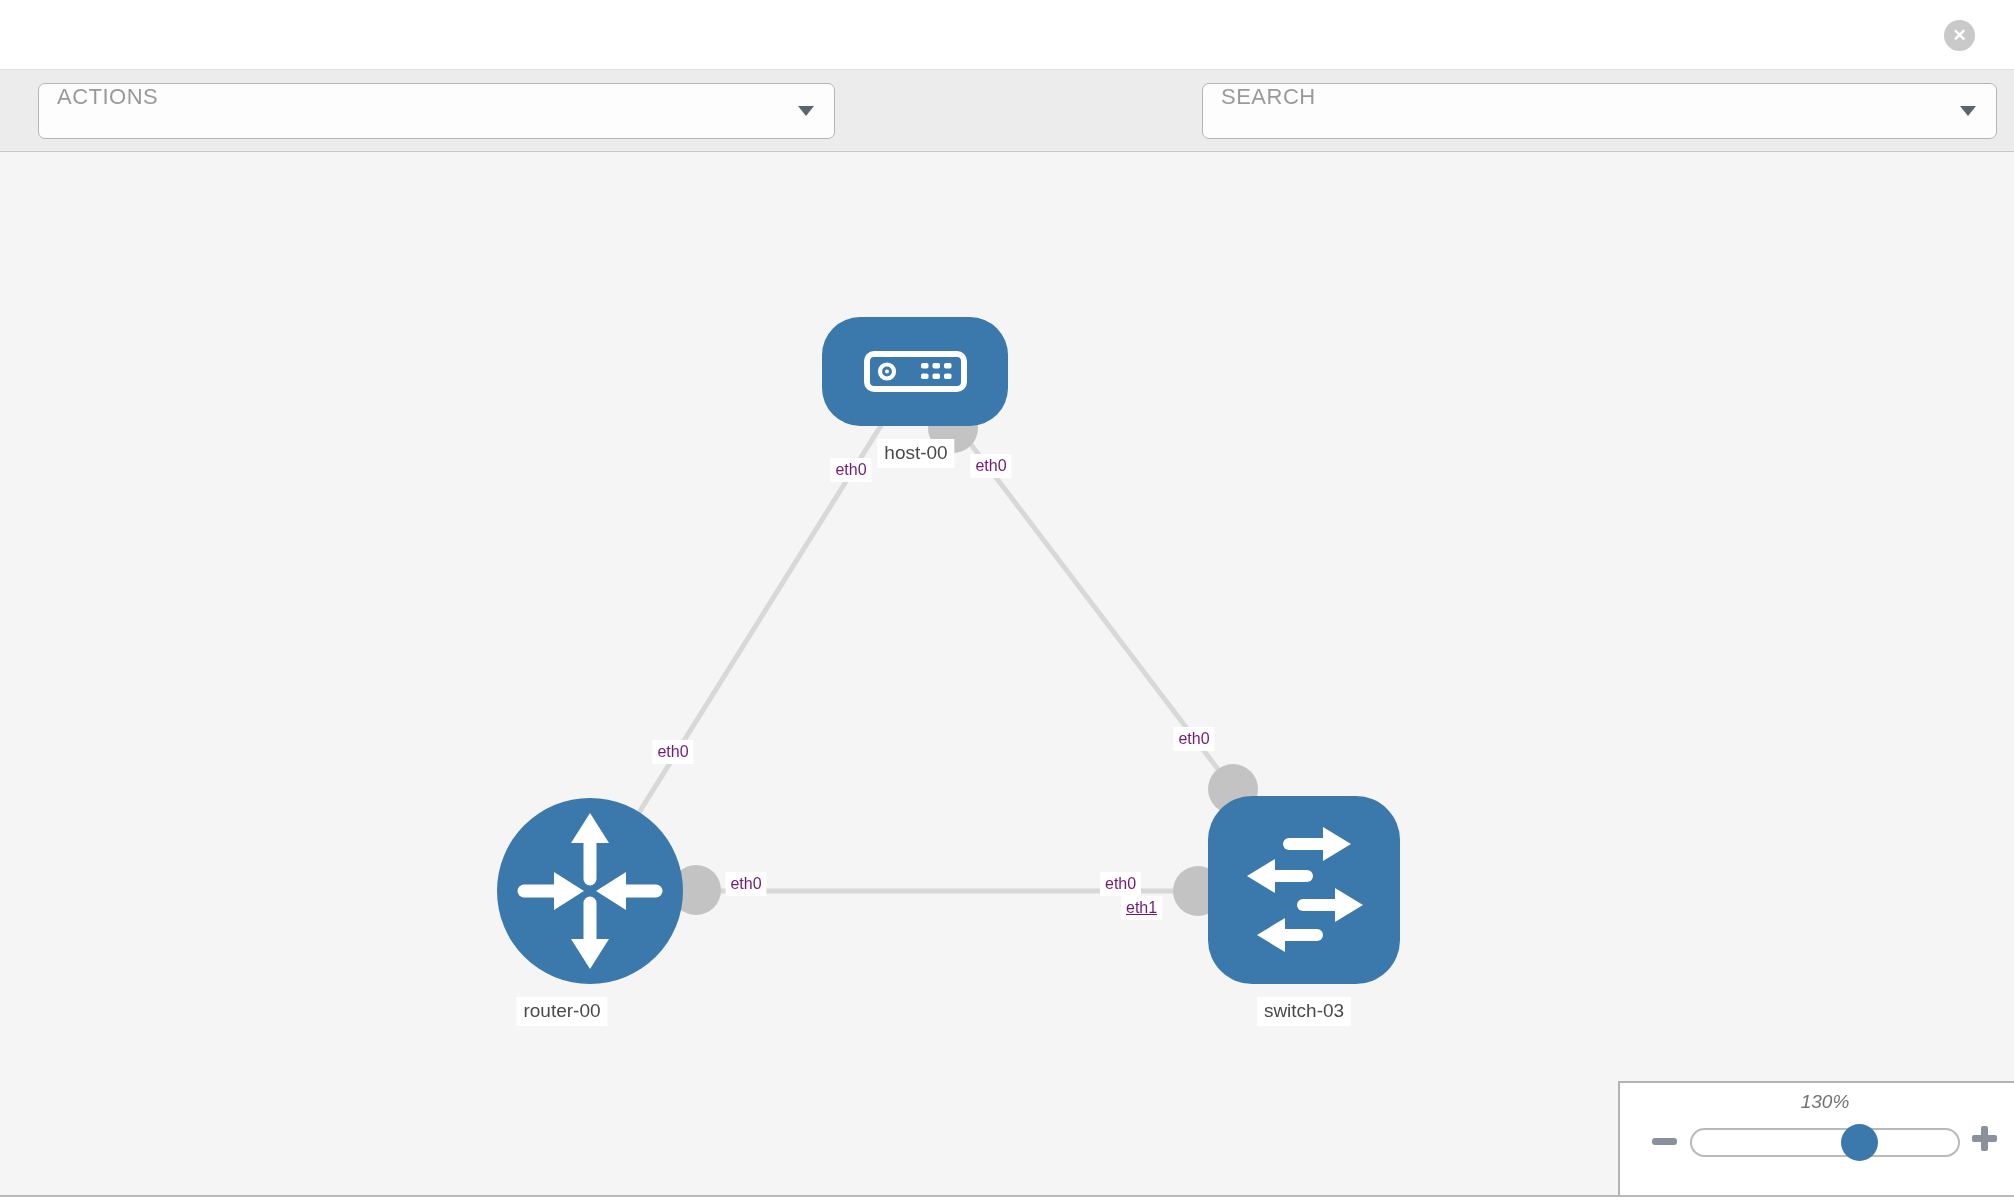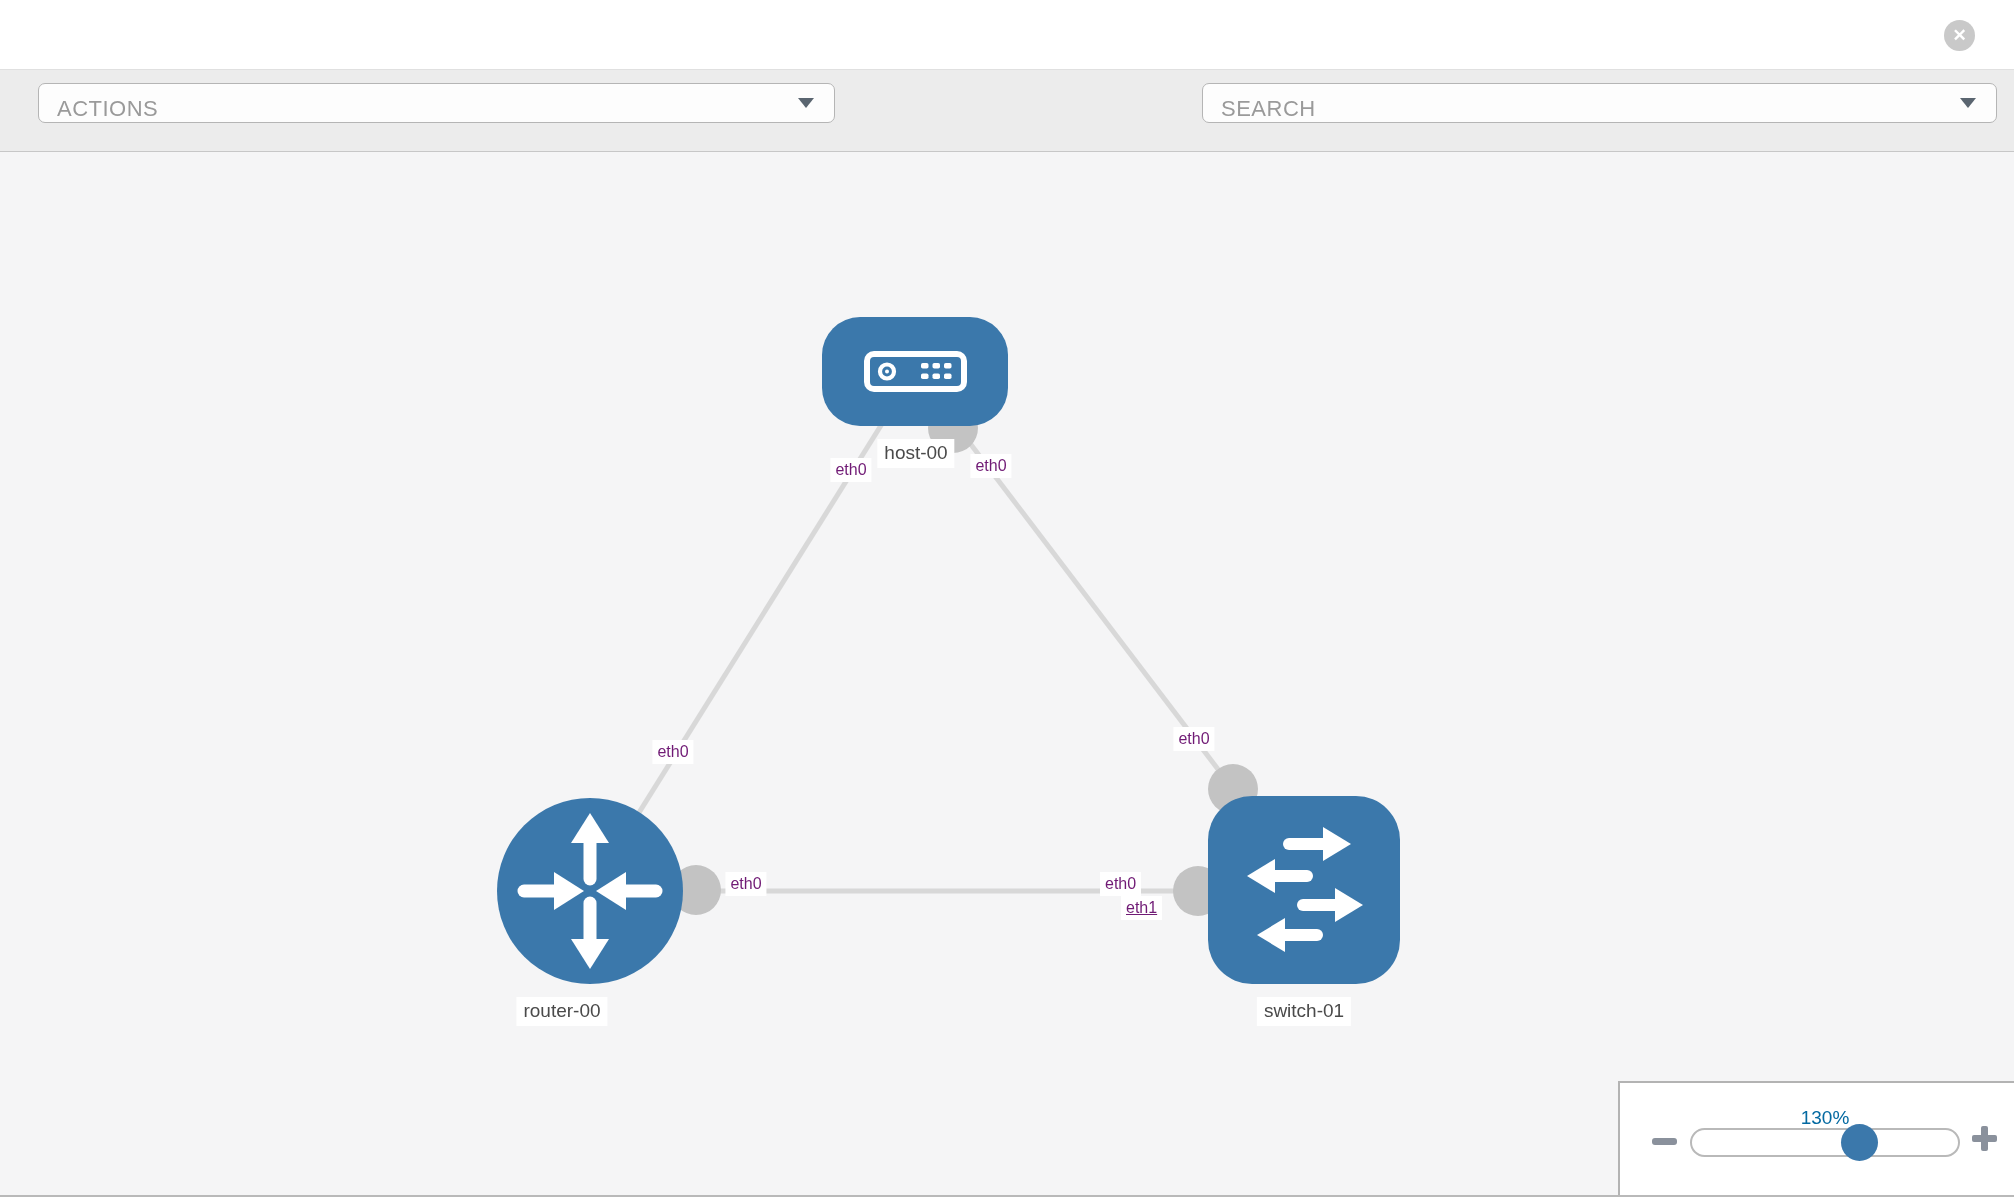--- a/index.html
+++ b/index.html
@@ -12,23 +12,23 @@
   .page-title { position:absolute; left:40px; top:50%; transform:translateY(-50%);
                 font-size:24px; font-weight:700; color:#4c4c4c; letter-spacing:0.2px; }
   .close-btn { position:absolute; left:1944px; top:20px; width:31px; height:31px;
                border-radius:50%; background:#c9c9c9; display:flex; align-items:center;
                justify-content:center; cursor:pointer; }
   .close-x { color:#ffffff; font-size:17px; font-weight:700; line-height:1; }
 
   
   .toolbar { position:relative; width:100%; height:82px; background:#ececec;
              border-bottom:1px solid #c7c7c7; }
-  .select-box { position:absolute; top:13px; height:40px; background:#fdfdfd;
+  .select-box { position:absolute; top:13px; height:56px; background:#fdfdfd;
                 border:1px solid #b5b5b5; border-radius:7px; display:flex;
-                align-items:flex-end; cursor:pointer; }
+                align-items:flex-start; cursor:pointer; }
   .select-box .sel-text { margin-left:18px; font-size:22px; color:#9a9a9a;
                           letter-spacing:0.5px; }
   .chevron { position:absolute; right:20px; top:50%; transform:translateY(-50%);
              width:0; height:0; border-left:8px solid transparent;
              border-right:8px solid transparent; border-top:10px solid #5a6570; }
   .actions-box { left:38px; width:797px; }
   .search-box  { left:1202px; width:795px; }
   .tool-btn { position:absolute; top:96px; width:34px; height:34px; cursor:pointer; }
   .tool-btn { top:96px; }
 
@@ -39,22 +39,22 @@
 
   .iface-label { position:absolute; background:#ffffff; color:#701a75;
                  font-size:16px; line-height:1.35; padding:1px 5px; white-space:nowrap; }
   .node-label  { position:absolute; background:#ffffff; color:#4a4a4a;
                  font-size:19px; line-height:1.3; padding:2px 7px; white-space:nowrap; }
   .centered { transform:translateX(-50%); }
 
   
   .zoom-panel { position:absolute; left:1618px; top:1082px; width:440px; height:160px;
                 background:#ffffff; border:2px solid #b3b3b3; }
-  .zoom-level { position:absolute; left:70px; top:24px; width:270px; text-align:center;
-                font-size:19px; color:#0369a1; }
+  .zoom-level { position:absolute; left:70px; top:8px; width:270px; text-align:center;
+                font-size:19px; color:#737373;font-style:italic; }
   .zoom-minus { position:absolute; left:32px; top:55px; width:25px; height:7px;
                 border-radius:3px; background:#8a919c; cursor:pointer; }
   .zoom-track { position:absolute; left:70px; top:45px; width:270px; height:29px;
                 border:2px solid #b9b9b9; border-radius:15px; background:#ffffff;
                 cursor:pointer; }
   .zoom-handle { position:absolute; left:221px; top:41px; width:37px; height:37px;
                  border-radius:50%; background:#3b78ab; cursor:grab; }
   .zoom-plus { position:absolute; left:352px; top:43px; width:25px; height:25px;
                cursor:pointer; }
   .zoom-plus::before { content:""; position:absolute; left:0; top:9px; width:25px;
@@ -164,21 +164,21 @@
   <div class="iface-label centered" style="left:851px;  top:306px;">eth0</div>
   <div class="iface-label centered" style="left:991px;  top:302px;">eth0</div>
   <div class="iface-label centered" style="left:673px;  top:588px;">eth0</div>
   <div class="iface-label centered" style="left:1194px; top:575px;">eth0</div>
   <div class="iface-label centered" style="left:746px;  top:720px;">eth0</div>
   <div class="iface-label" style="left:1100px; top:720px; z-index:1;">eth0</div>
   <div class="iface-label" style="left:1121px; top:744px; z-index:2;text-decoration:underline;">eth1</div>
 
   <div class="node-label centered" style="left:916px;  top:287px; z-index:3;">host-00</div>
   <div class="node-label centered" style="left:562px;  top:845px;">router-00</div>
-  <div class="node-label centered" style="left:1304px; top:845px;">switch-01</div>
+  <div class="node-label centered" style="left:1304px; top:845px;">switch-03</div>
 
   <div class="zoom-panel" style="top:929px; left:1618px;">
     <div class="zoom-level">130%</div>
     <div class="zoom-minus"></div>
     <div class="zoom-track"></div>
     <div class="zoom-handle"></div>
     <div class="zoom-plus"></div>
   </div>
 </div>
 

